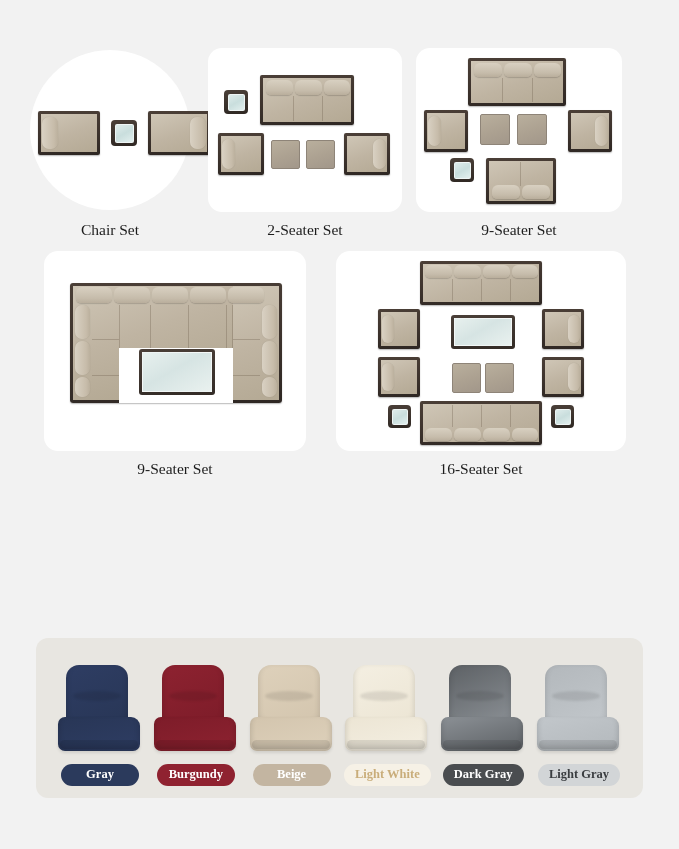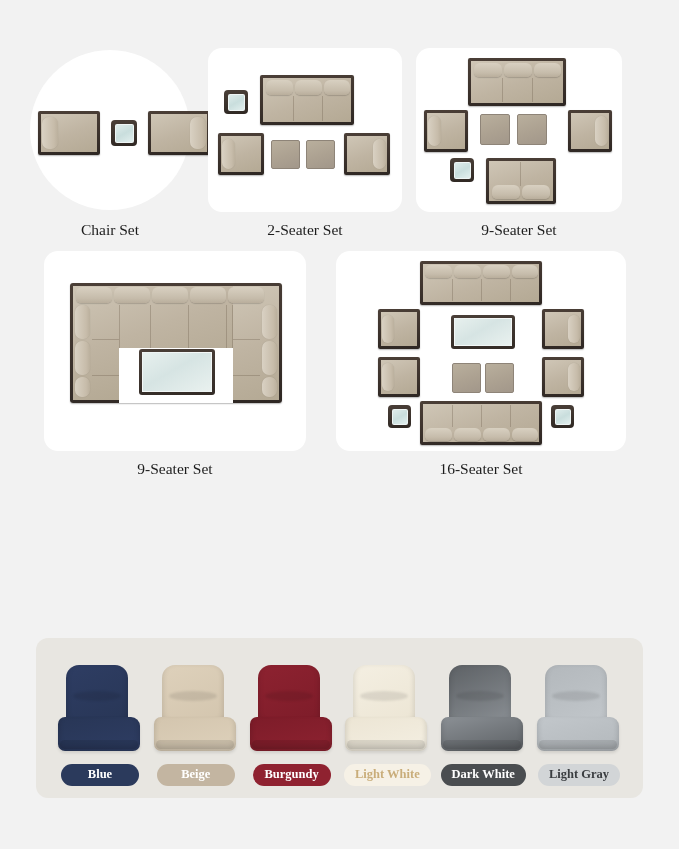--- a/index.html
+++ b/index.html
@@ -399,53 +399,53 @@
 </div>
 
 <div class="swatch-panel">
   <div class="swatch-row">
 
     <div class="swatch">
       <div class="cushion">
         <div class="cu-back" id="b0" style="background: linear-gradient(155deg, rgb(46, 61, 99) 0%, rgb(40, 54, 86) 100%);"></div>
         <div class="cu-seat" id="s0" style="background: linear-gradient(165deg, rgb(40, 54, 86) 0%, rgb(46, 61, 99) 100%);"></div>
       </div>
-      <div class="pill" id="p0" style="background: rgb(43, 58, 92); color: rgb(255, 255, 255);">Blue</div>
+      <div class="pill" id="p0" style="background: rgb(43, 58, 92); color: rgb(255, 255, 255);">Gray</div>
+    </div>
+
+    <div class="swatch">
+      <div class="cushion">
+        <div class="cu-back" id="b2" style="background: linear-gradient(155deg, rgb(141, 34, 48) 0%, rgb(125, 28, 41) 100%);"></div>
+        <div class="cu-seat" id="s2" style="background: linear-gradient(165deg, rgb(125, 28, 41) 0%, rgb(141, 34, 48) 100%);"></div>
+      </div>
+      <div class="pill" id="p2" style="background: rgb(143, 34, 48); color: rgb(255, 255, 255);">Burgundy</div>
     </div>
 
     <div class="swatch">
       <div class="cushion">
         <div class="cu-back" id="b1" style="background: linear-gradient(155deg, rgb(222, 209, 187) 0%, rgb(211, 197, 174) 100%);"></div>
         <div class="cu-seat" id="s1" style="background: linear-gradient(165deg, rgb(211, 197, 174) 0%, rgb(222, 209, 187) 100%);"></div>
       </div>
       <div class="pill" id="p1" style="background: rgb(195, 181, 161); color: rgb(255, 255, 255);">Beige</div>
     </div>
 
     <div class="swatch">
       <div class="cushion">
-        <div class="cu-back" id="b2" style="background: linear-gradient(155deg, rgb(141, 34, 48) 0%, rgb(125, 28, 41) 100%);"></div>
-        <div class="cu-seat" id="s2" style="background: linear-gradient(165deg, rgb(125, 28, 41) 0%, rgb(141, 34, 48) 100%);"></div>
-      </div>
-      <div class="pill" id="p2" style="background: rgb(143, 34, 48); color: rgb(255, 255, 255);">Burgundy</div>
-    </div>
-
-    <div class="swatch">
-      <div class="cushion">
         <div class="cu-back" id="b3" style="background: linear-gradient(155deg, rgb(244, 239, 226) 0%, rgb(236, 229, 212) 100%);"></div>
         <div class="cu-seat" id="s3" style="background: linear-gradient(165deg, rgb(236, 229, 212) 0%, rgb(244, 239, 226) 100%);"></div>
       </div>
       <div class="pill" id="p3" style="background: rgb(246, 241, 230); color: rgb(201, 173, 122);">Light White</div>
     </div>
 
     <div class="swatch">
       <div class="cushion">
         <div class="cu-back" id="b4" style="background: linear-gradient(155deg, rgb(93, 97, 101) 0%, rgb(139, 144, 149) 100%);"></div>
         <div class="cu-seat" id="s4" style="background: linear-gradient(165deg, rgb(139, 144, 149) 0%, rgb(93, 97, 101) 100%);"></div>
       </div>
-      <div class="pill" id="p4" style="background: rgb(74, 77, 80); color: rgb(255, 255, 255);">Dark White</div>
+      <div class="pill" id="p4" style="background: rgb(74, 77, 80); color: rgb(255, 255, 255);">Dark Gray</div>
     </div>
 
     <div class="swatch">
       <div class="cushion">
         <div class="cu-back" id="b5" style="background: linear-gradient(155deg, rgb(179, 184, 188) 0%, rgb(194, 199, 203) 100%);"></div>
         <div class="cu-seat" id="s5" style="background: linear-gradient(165deg, rgb(194, 199, 203) 0%, rgb(179, 184, 188) 100%);"></div>
       </div>
       <div class="pill" id="p5" style="background: rgb(210, 213, 215); color: rgb(58, 61, 64);">Light Gray</div>
     </div>
 

